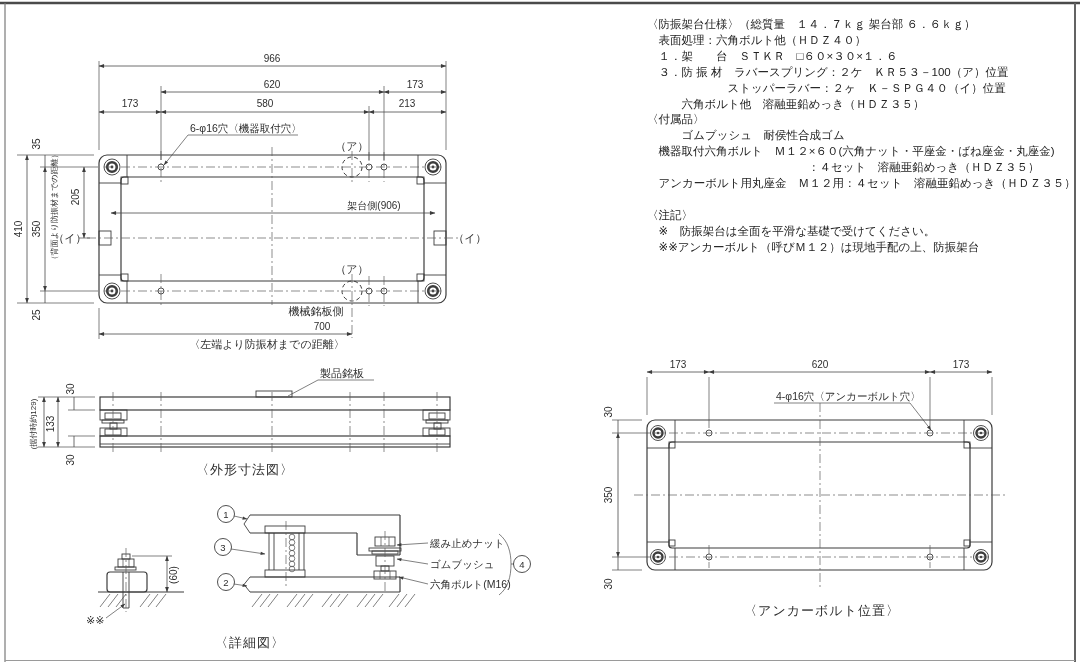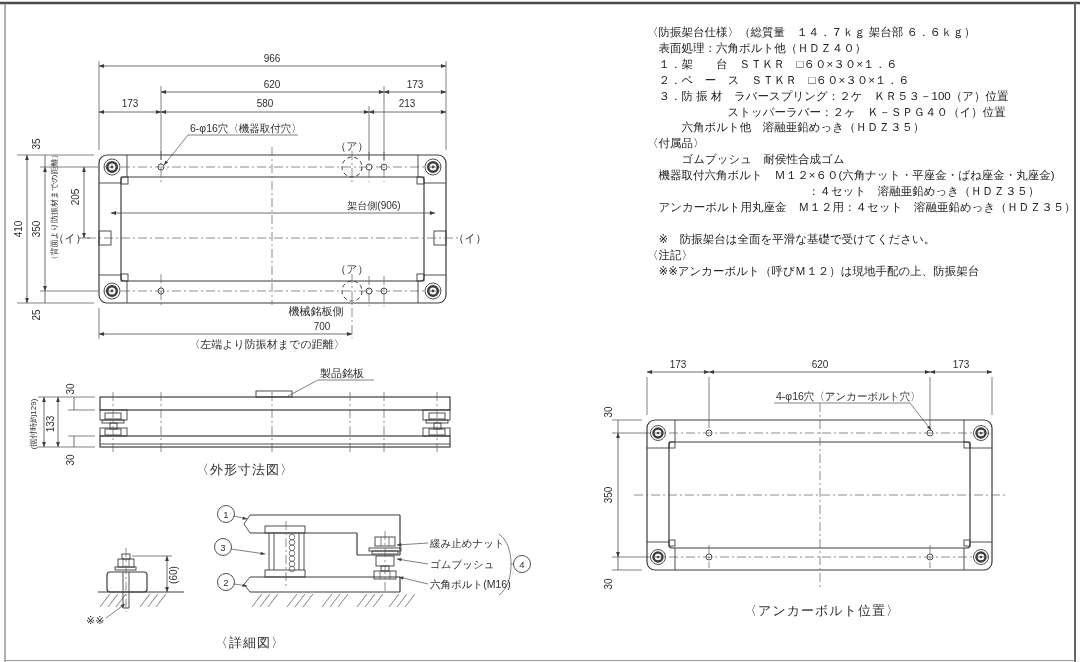--- a/index.html
+++ b/index.html
@@ -11,21 +11,21 @@
   .md{stroke:#3c3c3c;stroke-width:0.9;fill:none;}
   .thin{stroke:#4a4a4a;stroke-width:0.7;fill:none;}
   .cl{stroke:#5c5c5c;stroke-width:0.7;fill:none;stroke-dasharray:9 3 2 3;}
   .dsh{stroke:#3c3c3c;stroke-width:1;fill:none;stroke-dasharray:4 3;}
   .dim{stroke:#4a4a4a;stroke-width:0.8;fill:none;}
   .d{font-size:10px;}
   .d9{font-size:8px;}
   .lbl{font-size:11px;}
   .l10{font-size:10.5px;}
   .cap{font-size:13px;letter-spacing:1px;}
-  .spec{position:absolute;left:647px;top:25px;width:428px;color:#222;
+  .spec{position:absolute;left:647px;top:17px;width:428px;color:#222;
         font-size:11.5px;line-height:15.9px;}
   .spec-line{white-space:pre;min-height:15.9px;}
 </style>
 </head>
 <body>
 
 <div class="stage">
 <svg width="1080" height="662" viewBox="0 0 1080 662">
   <defs>
     <marker id="ar" viewBox="0 0 10 10" refX="9" refY="5" markerWidth="10" markerHeight="7" orient="auto-start-reverse">
@@ -422,27 +422,26 @@
     <line x1="774" y1="403" x2="910" y2="403" class="thin"></line>
     <line x1="910" y1="403" x2="931" y2="430" class="thin" marker-end="url(#ar)"></line>
     <text x="822" y="615" text-anchor="middle" class="cap">〈アンカーボルト位置〉</text>
   </g>
 </svg>
 
 <div class="spec">
   <div class="spec-line">〈防振架台仕様〉（総質量　１４．７ｋｇ 架台部 ６．６ｋｇ）</div>
   <div class="spec-line">　表面処理：六角ボルト他（ＨＤＺ４０）</div>
   <div class="spec-line">　１．架　　台　ＳＴＫＲ　□６０×３０×１．６</div>
-  <div class="spec-line">　２．ベ　ー　ス　ＳＴＫＲ　□６０×３０×１．６</div>
   <div class="spec-line">　３．防 振 材　ラバースプリング：２ケ　ＫＲ５３－100（ア）位置</div>
   <div class="spec-line">　　　　　　　ストッパーラバー：２ヶ　Ｋ－ＳＰＧ４０（イ）位置</div>
   <div class="spec-line">　　　六角ボルト他　溶融亜鉛めっき（ＨＤＺ３５）</div>
   <div class="spec-line">〈付属品〉</div>
   <div class="spec-line">　　　ゴムブッシュ　耐侯性合成ゴム</div>
   <div class="spec-line">　機器取付六角ボルト　Ｍ１２×６０(六角ナット・平座金・ばね座金・丸座金)</div>
   <div class="spec-line">　　　　　　　　　　　　　　：４セット　溶融亜鉛めっき（ＨＤＺ３５）</div>
   <div class="spec-line">　アンカーボルト用丸座金　Ｍ１２用：４セット　溶融亜鉛めっき（ＨＤＺ３５）</div>
   <div class="spec-line"></div>
+  <div class="spec-line">〈注記〉</div>
   <div class="spec-line">　※　防振架台は全面を平滑な基礎で受けてください。</div>
-  <div class="spec-line">〈注記〉</div>
   <div class="spec-line">　※※アンカーボルト（呼びＭ１２）は現地手配の上、防振架台</div>
 </div>
 </div>
 
 </body></html>

